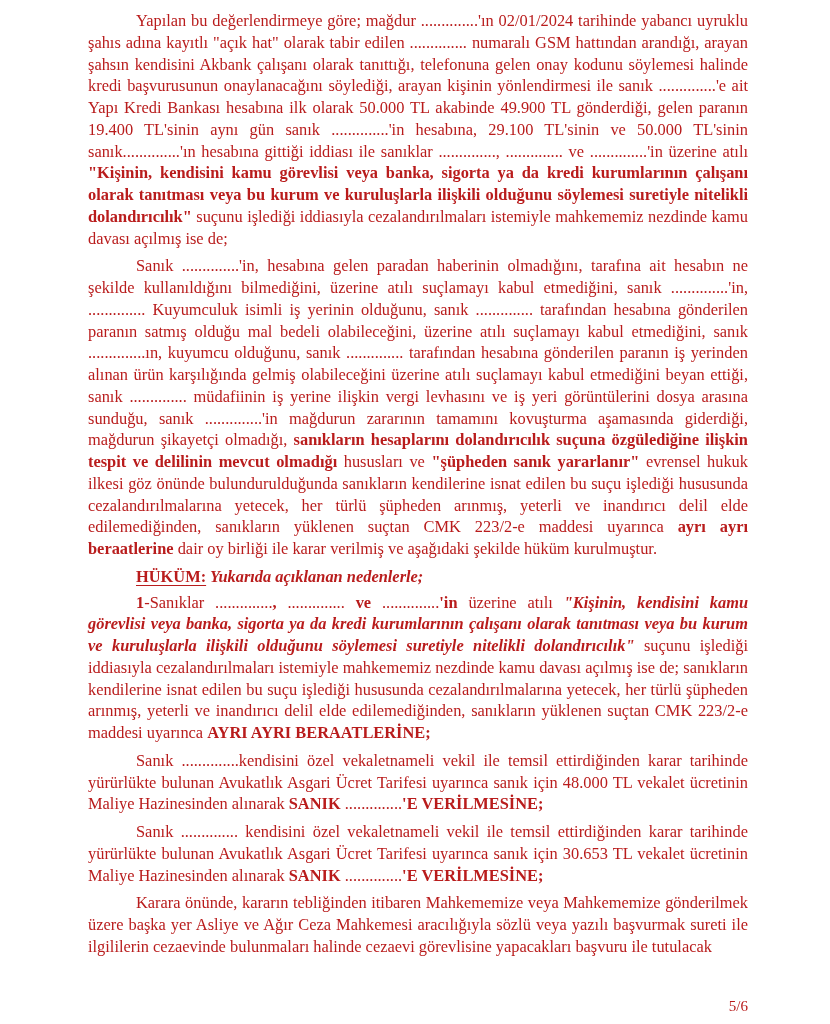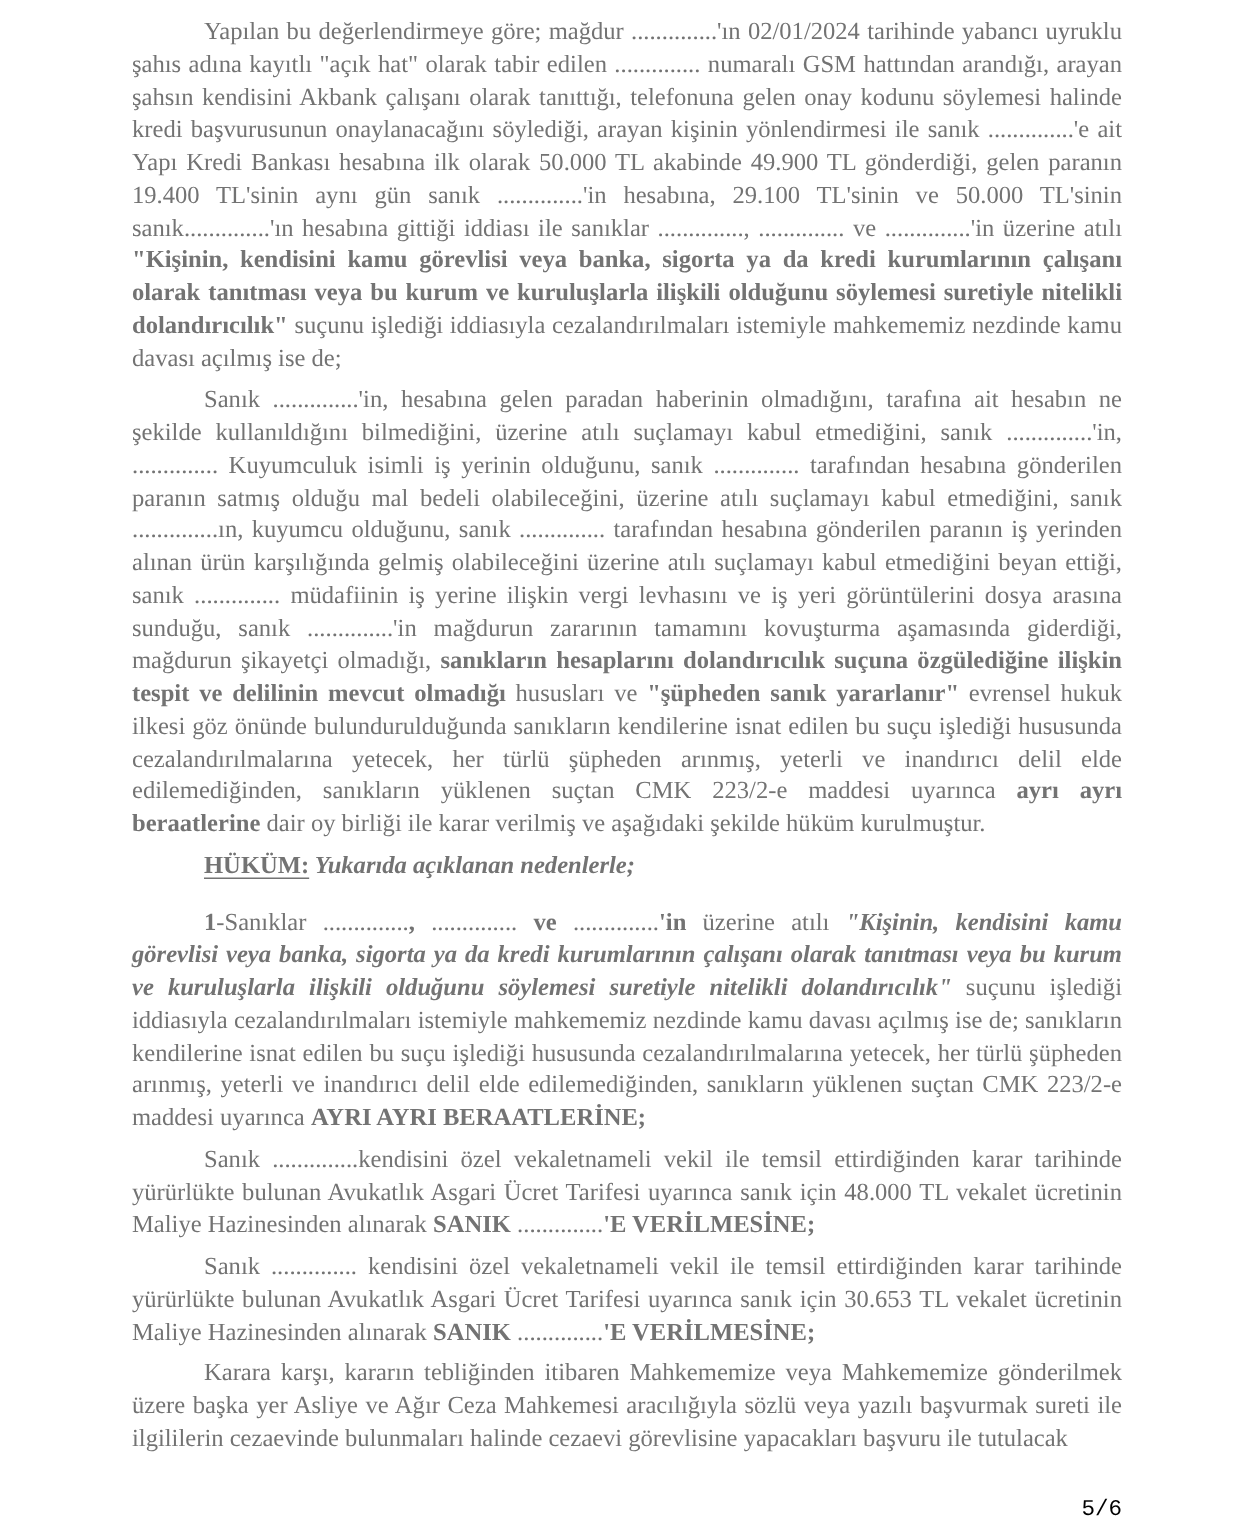--- a/index.html
+++ b/index.html
@@ -5,45 +5,45 @@
   html, body { margin: 0; padding: 0; background: #ffffff; }
   body { width: 830px; height: 1024px; position: relative; overflow: hidden; }
   .page {
     position: absolute;
     left: 88px;
     top: 10px;
     width: 660px;
     font-family: "Liberation Serif", serif;
     font-size: 16.4px;
     line-height: 21.75px;
-    color: #737373;
+    color: #b91c1c;
   }
   .page p {
     margin: 0 0 6px 0;
     text-align: justify;
     text-indent: 48px;
   }
-  .page p.no-gap { margin-bottom: 16px; }
+  .page p.no-gap { margin-bottom: 4px; }
   .bi { font-weight: bold; font-style: italic; }
   .u { text-decoration: underline; text-underline-offset: 3px; }
   .page-number {
     position: absolute;
     right: 82px;
     top: 998px;
-    font-family: Liberation Mono, monospace;
+    font-family: Liberation Serif, serif;
     font-size: 15px;
-    color: #000000;
+    color: #b91c1c;
   }
 </style>
 </head>
 <body>
 
 <div class="page">
   <p><span>Yapılan bu değerlendirmeye göre; mağdur ..............'ın 02/01/2024 tarihinde yabancı uyruklu şahıs adına kayıtlı "açık hat" olarak tabir edilen .............. numaralı GSM hattından arandığı, arayan şahsın kendisini Akbank çalışanı olarak tanıttığı, telefonuna gelen onay kodunu söylemesi halinde kredi başvurusunun onaylanacağını söylediği, arayan kişinin yönlendirmesi ile sanık ..............'e ait Yapı Kredi Bankası hesabına ilk olarak 50.000 TL akabinde 49.900 TL gönderdiği, gelen paranın 19.400 TL'sinin aynı gün sanık ..............'in hesabına, 29.100 TL'sinin ve 50.000 TL'sinin sanık..............'ın hesabına gittiği iddiası ile sanıklar .............., .............. ve ..............'in üzerine atılı </span><span class="" style="font-weight: bold;">"Kişinin, kendisini kamu görevlisi veya banka, sigorta ya da kredi kurumlarının çalışanı olarak tanıtması veya bu kurum ve kuruluşlarla ilişkili olduğunu söylemesi suretiyle nitelikli dolandırıcılık"</span><span> suçunu işlediği iddiasıyla cezalandırılmaları istemiyle mahkememiz nezdinde kamu davası açılmış ise de;</span></p>
   <p><span>Sanık ..............'in, hesabına gelen paradan haberinin olmadığını, tarafına ait hesabın ne şekilde kullanıldığını bilmediğini, üzerine atılı suçlamayı kabul etmediğini, sanık ..............'in, .............. Kuyumculuk isimli iş yerinin olduğunu, sanık .............. tarafından hesabına gönderilen paranın satmış olduğu mal bedeli olabileceğini, üzerine atılı suçlamayı kabul etmediğini, sanık ..............ın, kuyumcu olduğunu, sanık .............. tarafından hesabına gönderilen paranın iş yerinden alınan ürün karşılığında gelmiş olabileceğini üzerine atılı suçlamayı kabul etmediğini beyan ettiği, sanık .............. müdafiinin iş yerine ilişkin vergi levhasını ve iş yeri görüntülerini dosya arasına sunduğu, sanık ..............'in mağdurun zararının tamamını kovuşturma aşamasında giderdiği, mağdurun şikayetçi olmadığı, </span><span class="" style="font-weight: bold;">sanıkların hesaplarını dolandırıcılık suçuna özgülediğine ilişkin tespit ve delilinin mevcut olmadığı</span><span> hususları ve </span><span class="" style="font-weight: bold;">"şüpheden sanık yararlanır"</span><span> evrensel hukuk ilkesi göz önünde bulundurulduğunda sanıkların kendilerine isnat edilen bu suçu işlediği hususunda cezalandırılmalarına yetecek, her türlü şüpheden arınmış, yeterli ve inandırıcı delil elde edilemediğinden, sanıkların yüklenen suçtan CMK 223/2-e maddesi uyarınca </span><span class="" style="font-weight: bold;">ayrı ayrı beraatlerine</span><span> dair oy birliği ile karar verilmiş ve aşağıdaki şekilde hüküm kurulmuştur.</span></p>
   <p class="no-gap"><span class="u" style="font-weight: bold;">HÜKÜM:</span><span class="bi"> Yukarıda açıklanan nedenlerle;</span></p>
   <p><span class="" style="font-weight: bold;">1</span><span>-Sanıklar ..............</span><span class="" style="font-weight: bold;">, </span><span>..............</span><span class="" style="font-weight: bold;"> ve </span><span>..............</span><span class="" style="font-weight: bold;">'in</span><span> üzerine atılı </span><span class="bi">"Kişinin, kendisini kamu görevlisi veya banka, sigorta ya da kredi kurumlarının çalışanı olarak tanıtması veya bu kurum ve kuruluşlarla ilişkili olduğunu söylemesi suretiyle nitelikli dolandırıcılık"</span><span> suçunu işlediği iddiasıyla cezalandırılmaları istemiyle mahkememiz nezdinde kamu davası açılmış ise de; sanıkların kendilerine isnat edilen bu suçu işlediği hususunda cezalandırılmalarına yetecek, her türlü şüpheden arınmış, yeterli ve inandırıcı delil elde edilemediğinden, sanıkların yüklenen suçtan CMK 223/2-e maddesi uyarınca </span><span class="" style="font-weight: bold;">AYRI AYRI BERAATLERİNE;</span></p>
   <p><span>Sanık ..............kendisini özel vekaletnameli vekil ile temsil ettirdiğinden karar tarihinde yürürlükte bulunan Avukatlık Asgari Ücret Tarifesi uyarınca sanık için 48.000 TL vekalet ücretinin Maliye Hazinesinden alınarak </span><span class="" style="font-weight: bold;">SANIK</span><span> ..............</span><span class="" style="font-weight: bold;">'E VERİLMESİNE;</span></p>
   <p><span>Sanık .............. kendisini özel vekaletnameli vekil ile temsil ettirdiğinden karar tarihinde yürürlükte bulunan Avukatlık Asgari Ücret Tarifesi uyarınca sanık için 30.653 TL vekalet ücretinin Maliye Hazinesinden alınarak </span><span class="" style="font-weight: bold;">SANIK</span><span> ..............</span><span class="" style="font-weight: bold;">'E VERİLMESİNE;</span></p>
-  <p><span>Karara karşı, kararın tebliğinden itibaren Mahkememize veya Mahkememize gönderilmek üzere başka yer Asliye ve Ağır Ceza Mahkemesi aracılığıyla sözlü veya yazılı başvurmak sureti ile ilgililerin cezaevinde bulunmaları halinde cezaevi görevlisine yapacakları başvuru ile tutulacak</span></p>
+  <p><span>Karara önünde, kararın tebliğinden itibaren Mahkememize veya Mahkememize gönderilmek üzere başka yer Asliye ve Ağır Ceza Mahkemesi aracılığıyla sözlü veya yazılı başvurmak sureti ile ilgililerin cezaevinde bulunmaları halinde cezaevi görevlisine yapacakları başvuru ile tutulacak</span></p>
 </div>
 
 <div class="page-number">5/6</div>
 
 </body></html>

